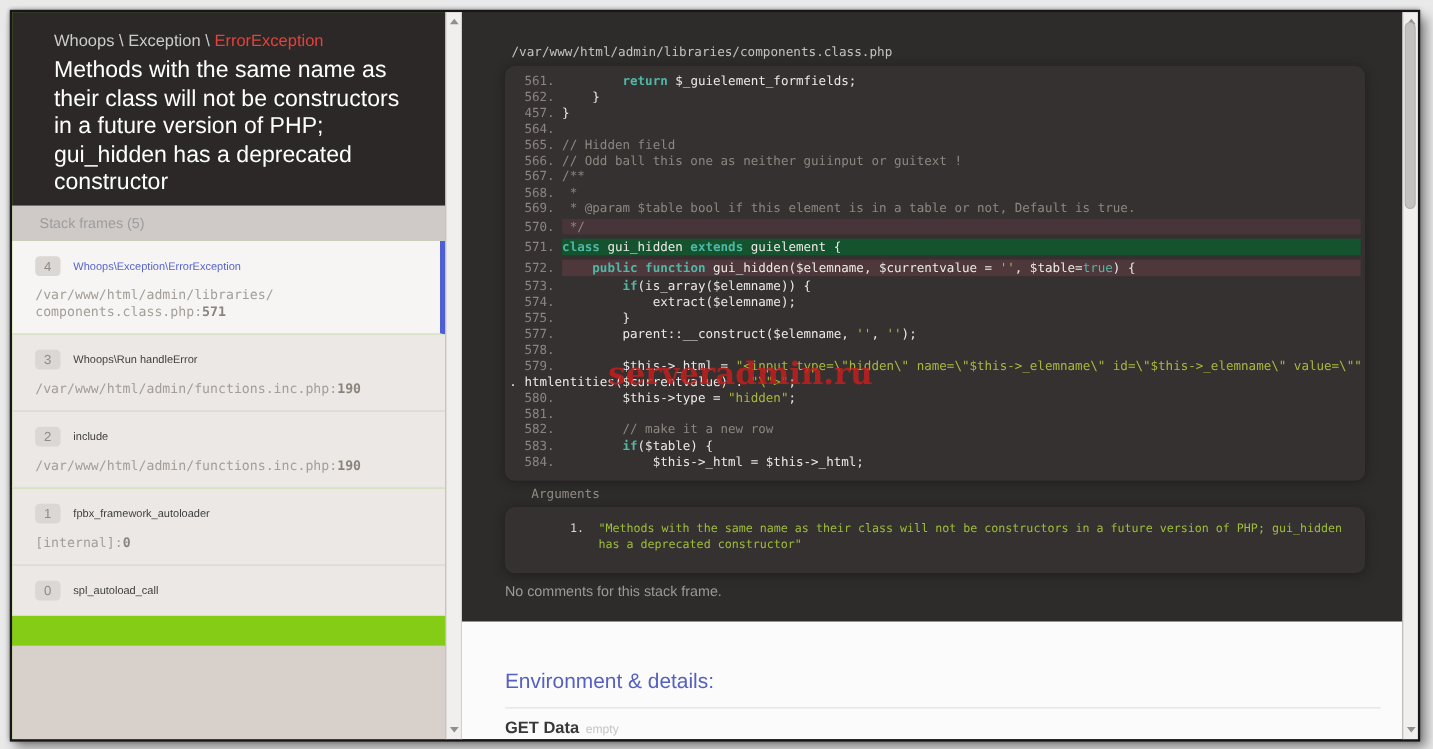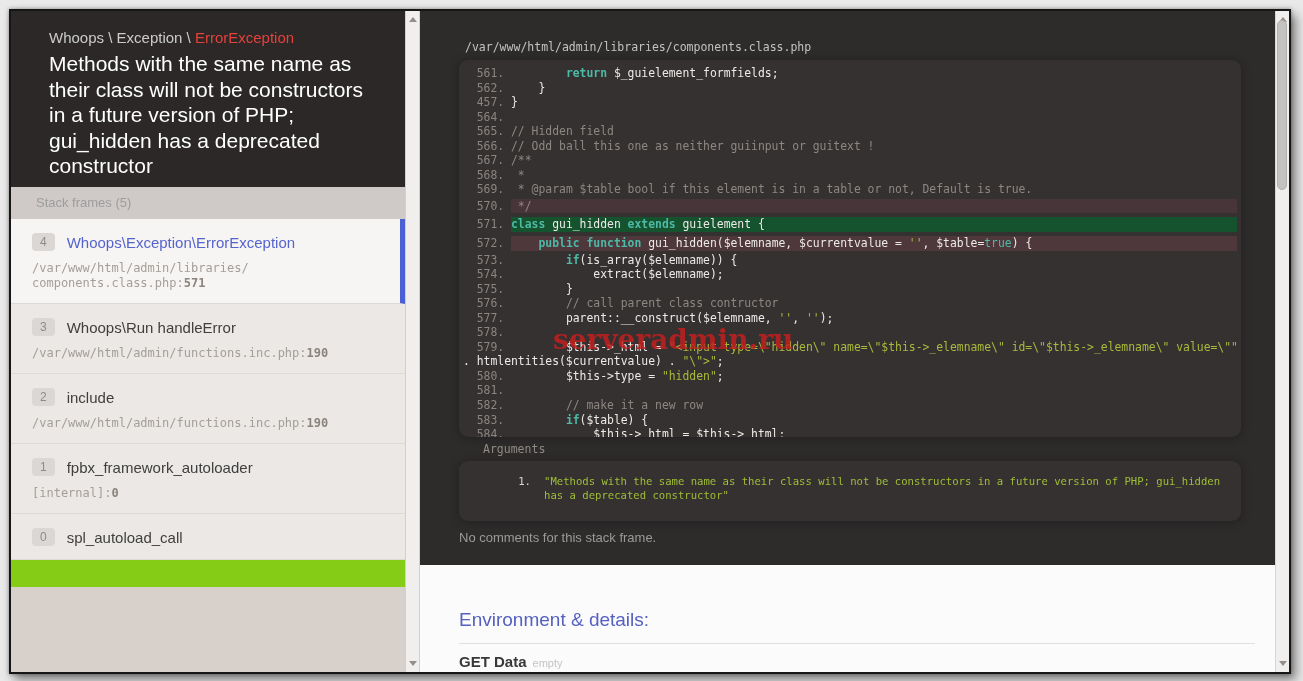--- a/index.html
+++ b/index.html
@@ -21,21 +21,21 @@
   .exc-message { margin-top:4px; font-size:21px; line-height:25.5px; color:#ffffff; }
 
   .frames-bar { height:32px; line-height:32px; background:#cfc9c8; color:#9d9d9d; font-size:13px; padding-left:25px; }
 
   .frames-list { }
   .frame { background:#ebe8e5; border-bottom:1px solid #ddd9d5; padding:13px 24px 12px 21px; cursor:pointer; position:relative; }
   .frame.active { background:#f7f5f3; border-right:5px solid #4c5fd3; }
   .frame-title-row { display:flex; align-items:center; height:20px; }
   .frame-badge { flex:none; background:#dbd7d4; color:#8f8b88; font-size:12px; border-radius:4px;
                  padding:2px 8px; margin-right:12px; }
-  .frame-title { font-size:15px; color:#3f3f3f; white-space:nowrap; }
+  .frame-title { font-size:10px; color:#3f3f3f; white-space:nowrap; }
   .frame.active .frame-title { color:#5563cd; }
   .frame-path { margin-top:9px; font-family:"DejaVu Sans Mono", monospace; font-size:12px; line-height:15px;
                 color:#a49e99; white-space:pre-wrap; }
   .frame-path b { color:#8b847d; }
   .frames-filler { position:absolute; left:0; right:0; bottom:0; top:576px; background:#d7d0cb; }
 
   
   .mid-scrollbar { position:absolute; left:394px; top:0; width:15px; height:100%;
                    background:#f1efee; border-left:1px solid #d2cfcd; border-right:1px solid #d2cfcd; }
   .sb-arrow { position:absolute; left:3px; width:0; height:0; }
@@ -159,21 +159,20 @@
           <div class="cline"><span class="t-num">  566. </span><span class="t-com">// Odd ball this one as neither guiinput or guitext !</span></div>
           <div class="cline"><span class="t-num">  567. </span><span class="t-com">/**</span></div>
           <div class="cline"><span class="t-num">  568. </span><span class="t-com"> *</span></div>
           <div class="cline"><span class="t-num">  569. </span><span class="t-com"> * @param $table bool if this element is in a table or not, Default is true.</span></div>
           <div class="cline hlrow"><span class="t-num">  570. </span><span class="fill hl-a"><span class="t-com"> */</span></span></div>
           <div class="cline hlrow"><span class="t-num">  571. </span><span class="fill hl-b"><span class="t-kw">class</span><span class="t-pl"> gui_hidden </span><span class="t-kw">extends</span><span class="t-pl"> guielement {</span></span></div>
           <div class="cline hlrow"><span class="t-num">  572. </span><span class="fill hl-c"><span class="t-pl">    </span><span class="t-kw">public</span><span class="t-pl"> </span><span class="t-kw">function</span><span class="t-pl"> gui_hidden($elemname, $currentvalue = </span><span class="t-str">''</span><span class="t-pl">, $table=</span><span class="t-bool">true</span><span class="t-pl">) {</span></span></div>
           <div class="cline"><span class="t-num">  573. </span><span class="t-pl">        </span><span class="t-kw">if</span><span class="t-pl">(is_array($elemname)) {</span></div>
           <div class="cline"><span class="t-num">  574. </span><span class="t-pl">            extract($elemname);</span></div>
           <div class="cline"><span class="t-num">  575. </span><span class="t-pl">        }</span></div>
-          <div class="cline"><span class="t-num">  576. </span><span class="t-com">        // call parent class contructor</span></div>
           <div class="cline"><span class="t-num">  577. </span><span class="t-pl">        parent::__construct($elemname, </span><span class="t-str">''</span><span class="t-pl">, </span><span class="t-str">''</span><span class="t-pl">);</span></div>
           <div class="cline"><span class="t-num">  578. </span></div>
           <div class="cline"><span class="t-num">  579. </span><span class="t-pl">        $this-&gt;_html = </span><span class="t-str">"&lt;input type=\"hidden\" name=\"$this-&gt;_elemname\" id=\"$this-&gt;_elemname\" value=\""</span></div>
           <div class="cline"><span class="t-pl">. htmlentities($currentvalue) . </span><span class="t-str">"\"&gt;"</span><span class="t-pl">;</span></div>
           <div class="cline"><span class="t-num">  580. </span><span class="t-pl">        $this-&gt;type = </span><span class="t-str">"hidden"</span><span class="t-pl">;</span></div>
           <div class="cline"><span class="t-num">  581. </span></div>
           <div class="cline"><span class="t-num">  582. </span><span class="t-com">        // make it a new row</span></div>
           <div class="cline"><span class="t-num">  583. </span><span class="t-pl">        </span><span class="t-kw">if</span><span class="t-pl">($table) {</span></div>
           <div class="cline"><span class="t-num">  584. </span><span class="t-pl">            $this-&gt;_html = $this-&gt;_html;</span></div>
         </div>

